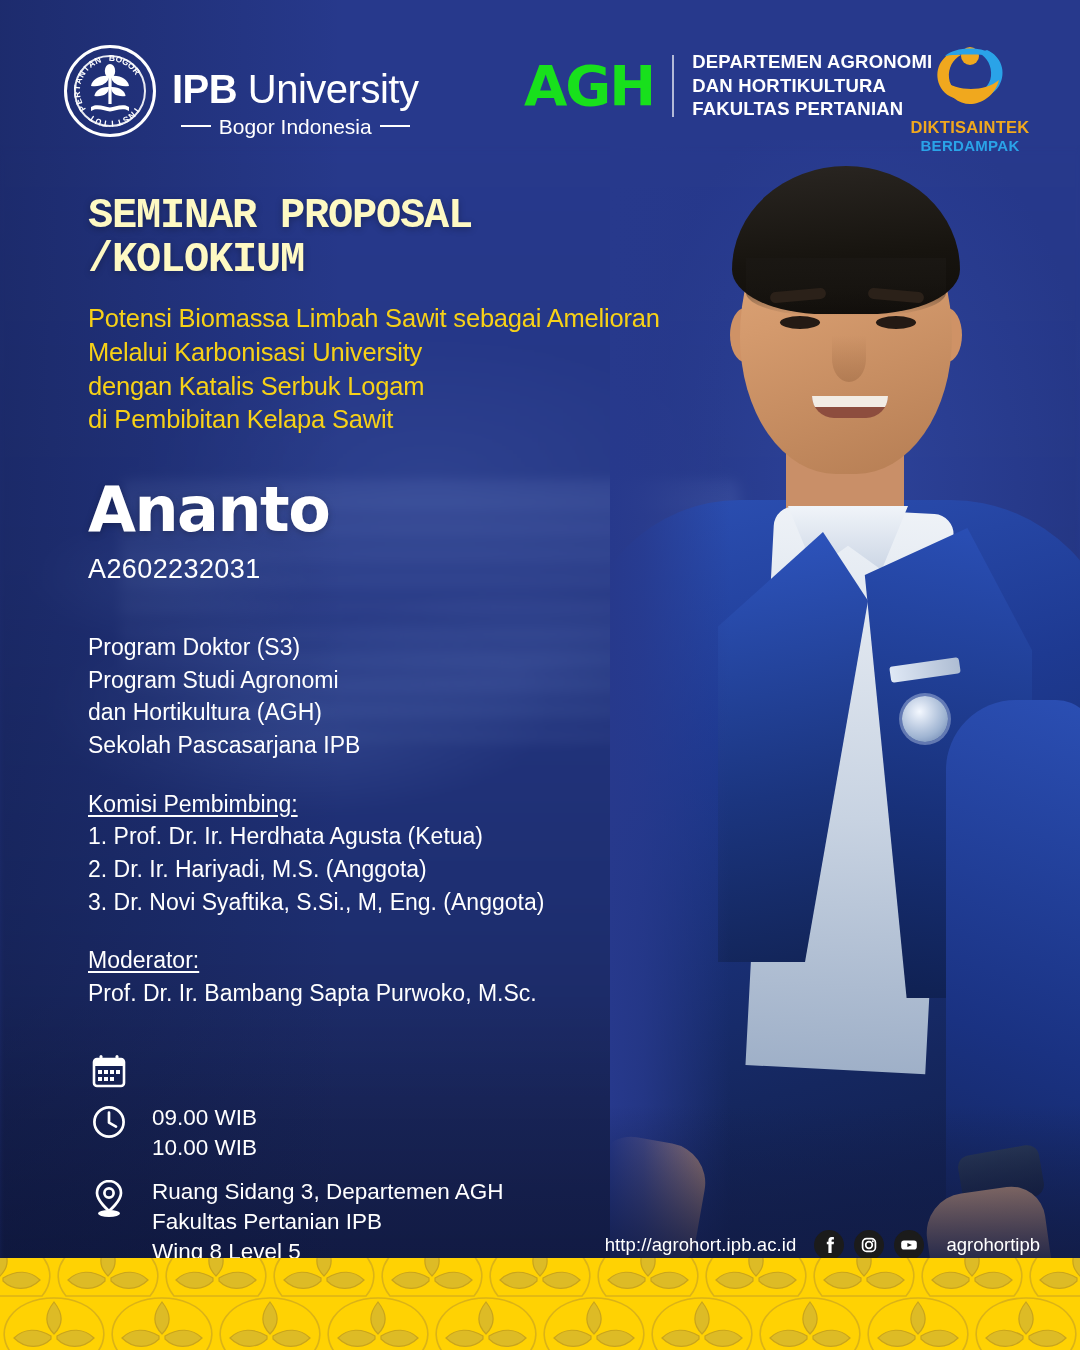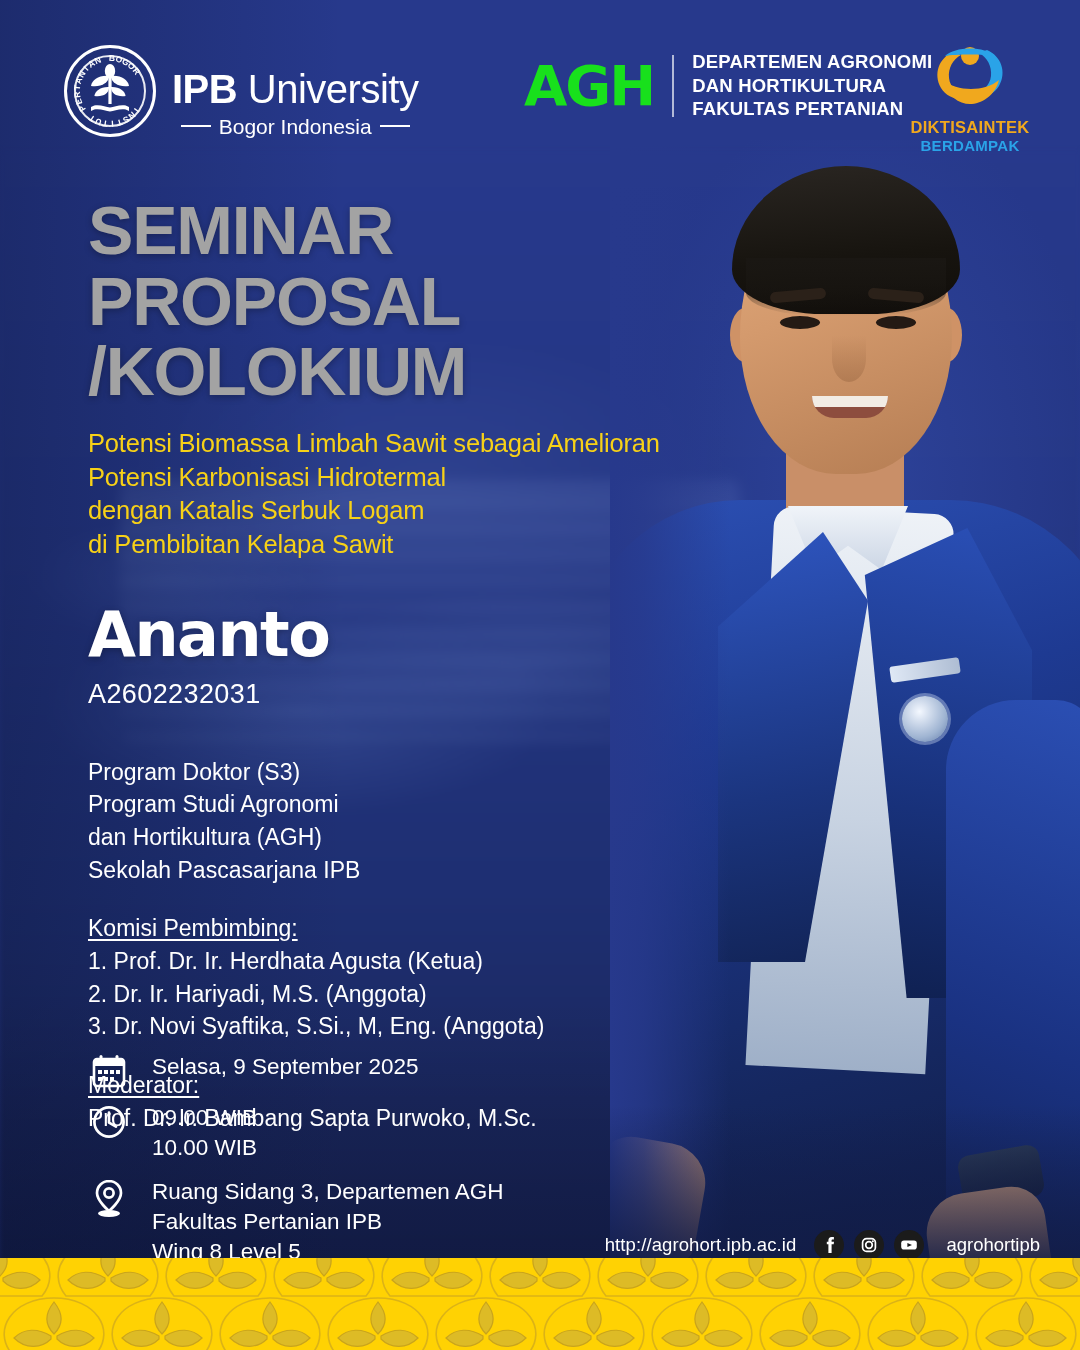--- a/index.html
+++ b/index.html
@@ -177,22 +177,22 @@
   .agh-text { color:#fff; font-size:18.5px; font-weight:700; line-height:1.28; letter-spacing:.2px; }
 
   .dikti-logo { position:absolute; left:900px; top:40px; width:140px; text-align:center; }
   .dikti-mark { width:94px; height:76px; margin:0 auto; position:relative; }
   .dikti-l1 { font-size:16.5px; font-weight:800; color:#f0a81e; letter-spacing:.3px; margin-top:2px;}
   .dikti-l2 { font-size:15px; font-weight:800; color:#2aa3e8; letter-spacing:.3px; }
 
   
   .content { position:absolute; left:88px; top:195px; width:640px; }
   .seminar-title {
-    color:#a3a3a3; font-weight:800; font-size:68px; line-height:1.04;
-    letter-spacing:-1.2px; font-family:Liberation Sans, sans-serif;
+    color:#fef9c3; font-weight:800; font-size:42px; line-height:1.04;
+    letter-spacing:-1.2px; font-family:Liberation Mono, monospace;
     text-shadow:0 2px 7px rgba(0,0,0,.28);
   }
   .research-title {
     color:#f7d117; font-size:25.5px; line-height:1.32; margin-top:20px;
     letter-spacing:-.2px;
   }
   .student-name {
     color:#fff; font-weight:800; font-size:62px; margin-top:42px;
     letter-spacing:-1.5px; line-height:1; font-family:"DejaVu Sans", sans-serif;
     text-shadow:0 2px 7px rgba(0,0,0,.25);
@@ -341,21 +341,21 @@
   </div>
 
   <div class="content">
     <div class="seminar-title">
       <div>SEMINAR PROPOSAL</div>
       <div>/KOLOKIUM</div>
     </div>
 
     <div class="research-title">
       <div>Potensi Biomassa Limbah Sawit sebagai Amelioran</div>
-      <div>Potensi Karbonisasi Hidrotermal</div>
+      <div>Melalui Karbonisasi University</div>
       <div>dengan Katalis Serbuk Logam</div>
       <div>di Pembibitan Kelapa Sawit</div>
     </div>
 
     <div class="student-name">Ananto</div>
     <div class="student-id">A2602232031</div>
 
     <div class="program-block">
       <div>Program Doktor (S3)</div>
       <div>Program Studi Agronomi</div>
@@ -387,21 +387,20 @@
           <rect x="24.5" y="2" width="3" height="7" rx="1.5" fill="#fff"></rect>
           <rect x="7" y="17" width="4" height="4" fill="#fff"></rect>
           <rect x="13" y="17" width="4" height="4" fill="#fff"></rect>
           <rect x="19" y="17" width="4" height="4" fill="#fff"></rect>
           <rect x="25" y="17" width="4" height="4" fill="#fff"></rect>
           <rect x="7" y="24" width="4" height="4" fill="#fff"></rect>
           <rect x="13" y="24" width="4" height="4" fill="#fff"></rect>
           <rect x="19" y="24" width="4" height="4" fill="#fff"></rect>
         </svg>
       </div>
-      <div class="detail-text">Selasa, 9 September 2025</div>
     </div>
 
     <div class="detail-row">
       <div class="detail-icon">
         <svg width="36" height="36" viewBox="0 0 36 36">
           <circle cx="18" cy="18" r="14.6" fill="none" stroke="#fff" stroke-width="2.7"></circle>
           <path d="M18 8.5 L18 18.6 L25 22.6" fill="none" stroke="#fff" stroke-width="2.7" stroke-linecap="round" stroke-linejoin="round"></path>
         </svg>
       </div>
       <div class="detail-text">

